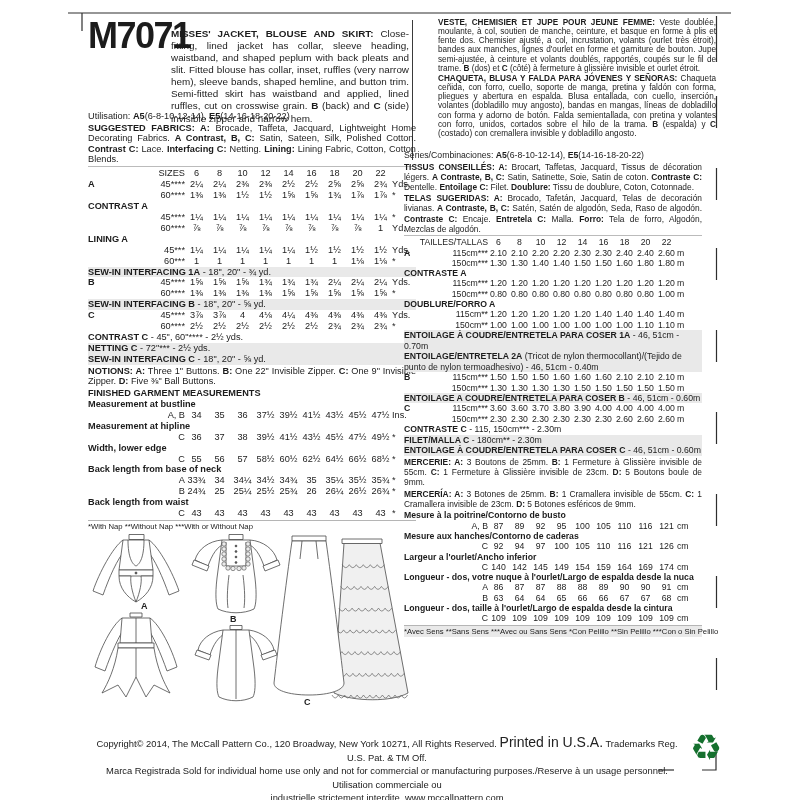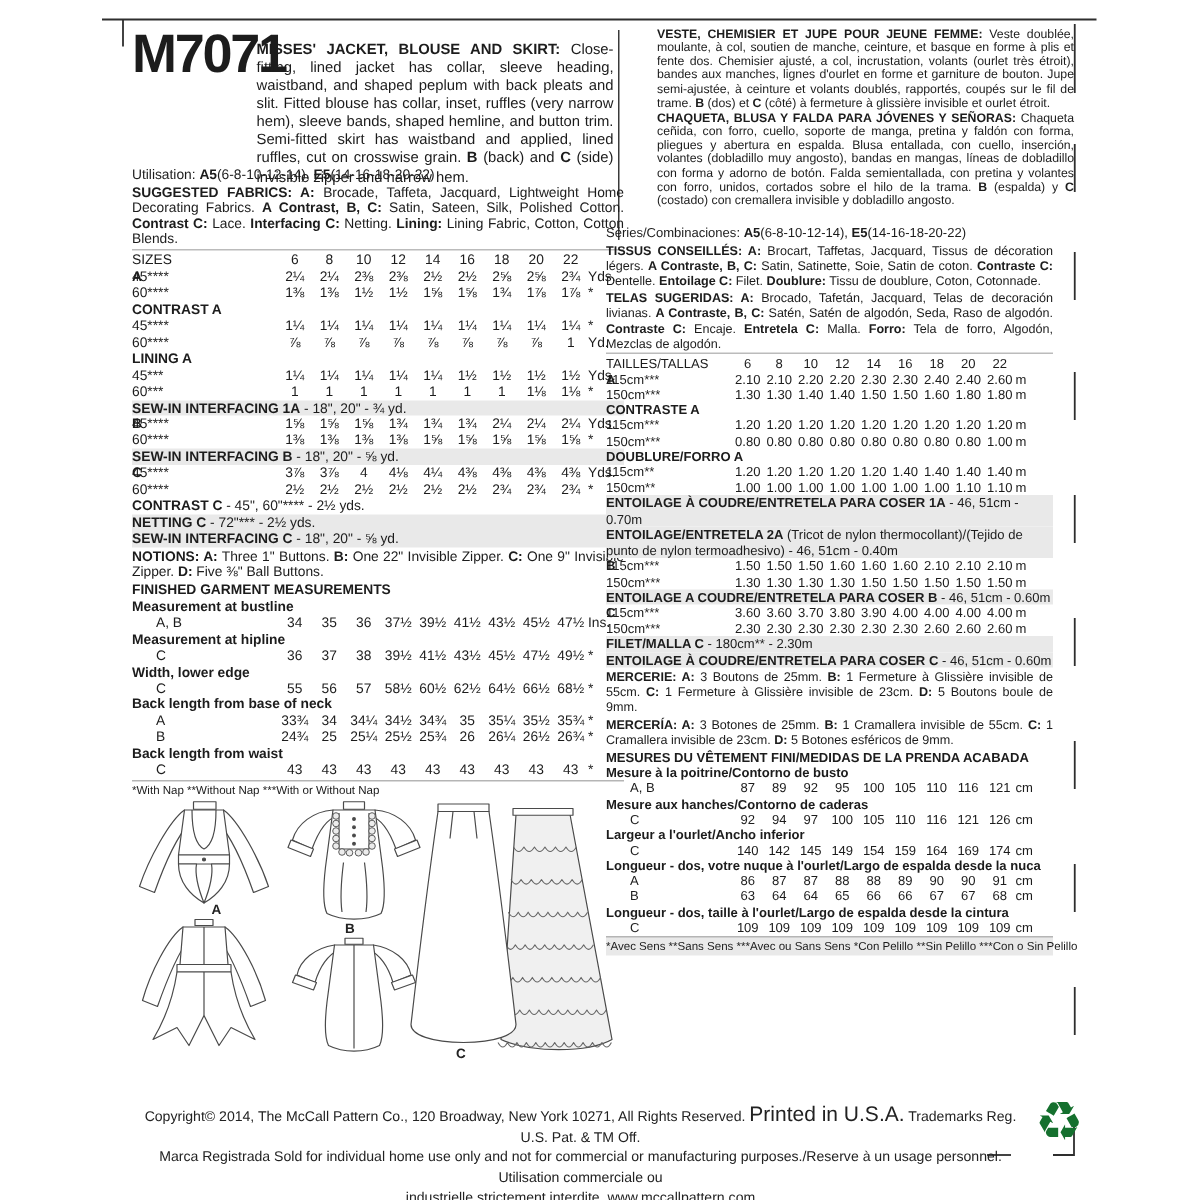--- a/index.html
+++ b/index.html
@@ -20,21 +20,21 @@
 
   
   .col{position:absolute;}
   .col .trow{display:flex;align-items:baseline;min-height:10.9px;line-height:10.9px;font-size:9.2px;white-space:nowrap;}
   .col .trow.sec{font-weight:bold;display:block;}
   .col .trow.line{display:block;white-space:normal;line-height:10.6px;}
   .col .trow.para{display:block;white-space:normal;text-align:justify;line-height:10.5px;margin:1px 0 1.5px 0;}
   .col .trow.note{display:block;font-size:7.7px;border-top:1px solid #b5b5b5;padding-top:1px;margin-top:1px;}
   .col .trow.head{border-top:1px solid #bbb;padding-top:1px;}
   .col .trow.shade{background:#e9e9e9;}
-  .lbl{position:relative;display:inline-block;}
+  .lbl{position:relative;display:inline-block;text-align:right;}
   .lead{position:absolute;left:0;top:0;font-weight:bold;}
   .meas{margin-left:0;}
   .meas.flush{margin-left:16px;}
   .v{text-align:center;}
   .u{text-align:left;}
 
   .lt{left:88px;top:111px;width:328px;}
   .lt .lbl{width:97px;flex:0 0 97px;}
   .lt .v{width:23px;flex:0 0 23px;}
   .lt .u{width:26px;flex:0 0 26px;}
@@ -466,25 +466,25 @@
         <span class="v">2.30</span>
         <span class="v">2.30</span>
         <span class="v">2.30</span>
         <span class="v">2.30</span>
         <span class="v">2.30</span>
         <span class="v">2.60</span>
         <span class="v">2.60</span>
         <span class="v">2.60</span>
         <span class="u">m</span>
       </div>
+      <div class="trow line"><span class="b">CONTRASTE C</span><span> - 115, 150cm*** - 2.30m</span></div>
       <div class="trow line shade"><span class="b">FILET/MALLA C</span><span> - 180cm** - 2.30m</span></div>
       <div class="trow line shade"><span class="b">ENTOILAGE À COUDRE/ENTRETELA PARA COSER C</span><span> - 46, 51cm - 0.60m</span></div>
       <div class="trow para"><span class="b">MERCERIE: A:</span><span> 3 Boutons de 25mm. </span><span class="b">B:</span><span> 1 Fermeture à Glissière invisible de 55cm. </span><span class="b">C:</span><span> 1 Fermeture à Glissière invisible de 23cm. </span><span class="b">D:</span><span> 5 Boutons boule de 9mm.</span></div>
       <div class="trow para"><span class="b">MERCERÍA: A:</span><span> 3 Botones de 25mm. </span><span class="b">B:</span><span> 1 Cramallera invisible de 55cm. </span><span class="b">C:</span><span> 1 Cramallera invisible de 23cm. </span><span class="b">D:</span><span> 5 Botones esféricos de 9mm.</span></div>
-      <div class="trow sec">MESURES DU VÊTEMENT FINI/MEDIDAS DE LA PRENDA ACABADA</div>
       <div class="trow sec">Mesure à la poitrine/Contorno de busto</div>
       <div class="trow row">
         <span class="lbl"><span class="meas flush">A, B</span></span>
         <span class="v">87</span>
         <span class="v">89</span>
         <span class="v">92</span>
         <span class="v">95</span>
         <span class="v">100</span>
         <span class="v">105</span>
         <span class="v">110</span>

